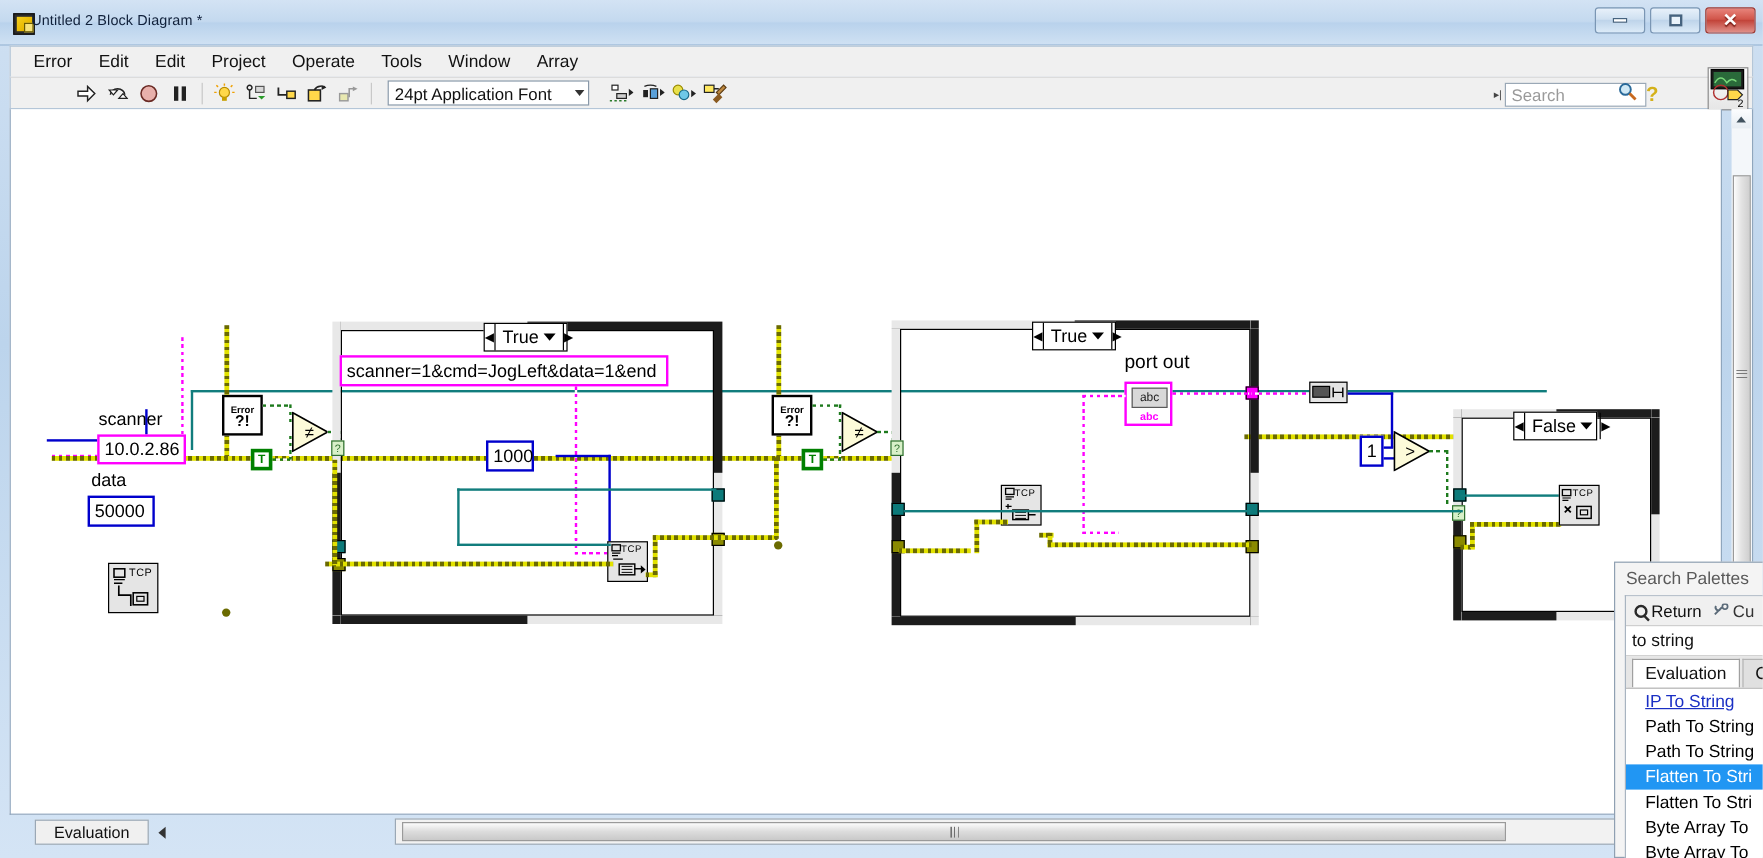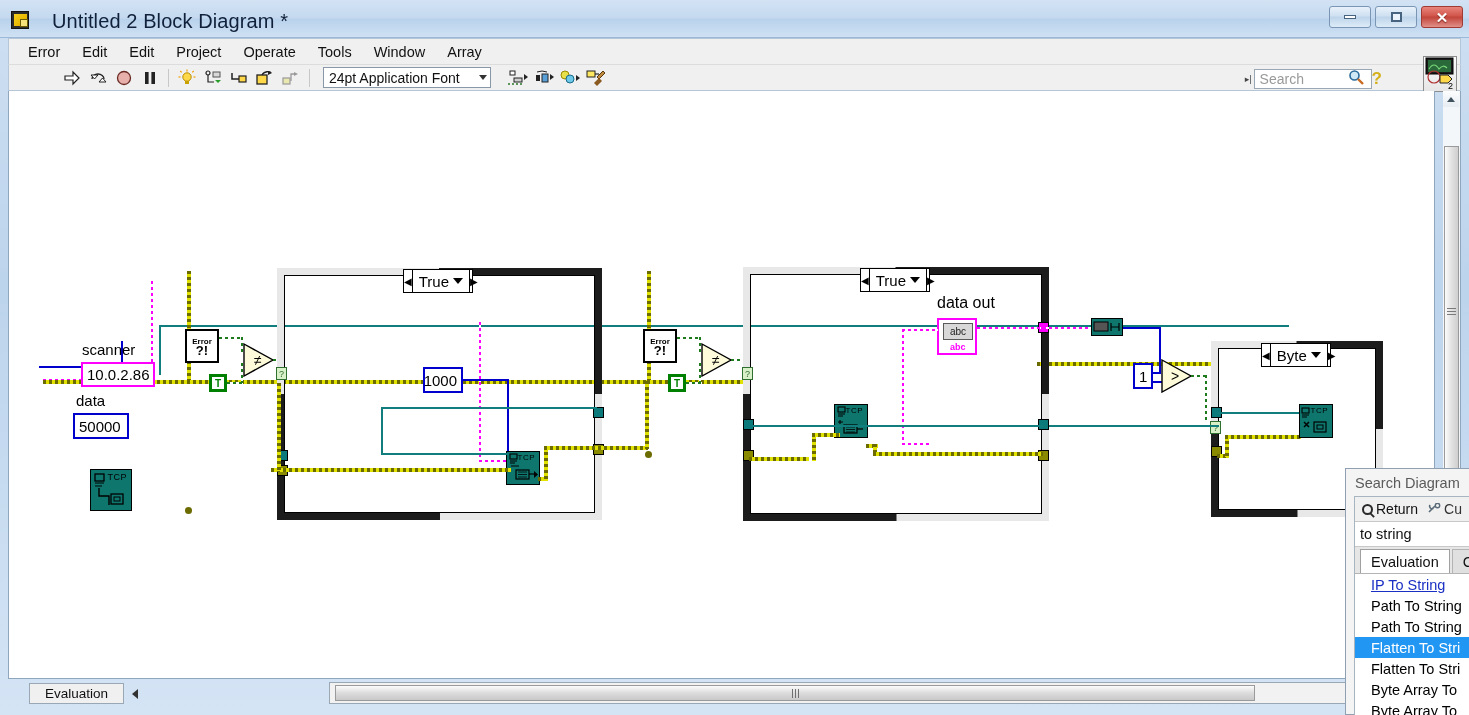--- a/index.html
+++ b/index.html
@@ -31,22 +31,22 @@
   .title-icon .tiglyph {
     width: 13px; height: 12px;
     background: linear-gradient(135deg, #f5d020 0%, #e8b800 60%, #c89b00 100%);
     position: relative;
   }
   .title-icon .tiglyph:after {
     content: ""; position: absolute; right: -1px; bottom: -1px;
     width: 6px; height: 6px; background: #f6e27a; border: 1px solid #6a5a00;
   }
   .title-text {
-    position: absolute; left: 52px; top: 10px;
-    font-size: 20px; color: #10203a; letter-spacing: .1px;
+    position: absolute; left: 26px; top: 10px;
+    font-size: 12px; color: #10203a; letter-spacing: .1px;
     white-space: nowrap;
   }
   .wbtns { position: absolute; right: 6px; top: 6px; display: flex; gap: 4px; }
   .wbtn {
     width: 42px; height: 22px; border-radius: 3px;
     border: 1px solid #7a96b4;
     background: linear-gradient(to bottom, #e8f1fa 0%, #cfe0f1 45%, #bed4ea 50%, #dcebf8 100%);
     display: flex; align-items: center; justify-content: center;
   }
   .wbtn.close {
@@ -186,21 +186,21 @@
     display: flex; align-items: center; z-index: 5;
   }
   .case-sel .arw { width: 13px; height: 22px; display:flex;align-items:center;justify-content:center;
     border-right: 1px solid #000; font-size: 10px; }
   .case-sel .arwr { border-right:none; border-left: 1px solid #000; }
   .case-sel .ctext { flex:1; text-align:center; font-size:15px; color:#000; padding: 0 4px 0 6px; }
   .case-sel .cdd { width:0;height:0;border-left:5px solid transparent;border-right:5px solid transparent;
     border-top:6px solid #000; margin-right: 6px; }
 
   .vi-node {
-    position: absolute; background: #0f766e; border: 1px solid #000;
+    position: absolute; background: #e5e5e5; border: 1px solid #000;
   }
   .vi-node .tcp-txt {
     position: absolute; right: 4px; top: 2px; font-size: 9px;
     font-family: "Liberation Sans", sans-serif; color: #000; letter-spacing: .5px;
   }
   .err-ring {
     position: absolute; width: 34px; height: 34px; background: #fff; border: 2px solid #000;
     display: flex; flex-direction: column; align-items: center; justify-content: center;
     font-size: 8px; line-height: 9px; font-weight: bold; color: #000;
   }
@@ -527,26 +527,29 @@
       <div class="ctext">True</div>
       <div class="cdd"></div>
       <div class="arw arwr">▶</div>
     </div>
     <div class="tun-q" style="left:267px;top:276px;">?</div>
     <div class="tunnel tun-err" style="left:268px;top:374px;"></div>
     <div class="tunnel tun-tcp" style="left:268px;top:359px;"></div>
     <div class="tunnel tun-err" style="left:584px;top:353px;"></div>
     <div class="tunnel tun-tcp" style="left:584px;top:316px;"></div>
 
+    <div class="ctrl-str" style="left:274px;top:205px;width:274px;height:26px;">
+      <span>scanner=1&amp;cmd=JogLeft&amp;data=1&amp;end</span>
+    </div>
 
     <div class="w w-str-v" style="left:470px;top:231px;width:2px;height:128px;"></div>
     <div class="w w-str" style="left:470px;top:369px;width:34px;height:2px;"></div>
     <div class="w w-str-v" style="left:470px;top:357px;width:2px;height:14px;"></div>
 
-    <div class="ctrl-num" style="left:414px;top:276px;width:40px;height:26px;justify-content:flex-end;">
+    <div class="ctrl-num" style="left:396px;top:276px;width:40px;height:26px;">
       <span>1000</span>
     </div>
     <div class="w w-num" style="left:454px;top:288px;width:46px;height:2px;"></div>
     <div class="w w-num" style="left:498px;top:288px;width:2px;height:74px;"></div>
 
     <div class="vi-node" style="left:497px;top:360px;width:34px;height:34px;">
       <div class="tcp-txt" style="font-size:8px;top:1px;">TCP</div>
       <svg width="32" height="32" viewBox="0 0 32 32" style="position:absolute;left:0;top:0;">
         <rect x="3" y="2" width="7" height="5" fill="none" stroke="#000" stroke-width="1.1"></rect>
         <path d="M3 9 h7 M3 11 h5" stroke="#000" stroke-width="1"></path>
@@ -602,21 +605,21 @@
       <div class="cdd"></div>
       <div class="arw arwr">▶</div>
     </div>
     <div class="tun-q" style="left:733px;top:276px;">?</div>
     <div class="tunnel tun-tcp" style="left:734px;top:328px;"></div>
     <div class="tunnel tun-err" style="left:734px;top:359px;"></div>
     <div class="tunnel tun-tcp" style="left:1029px;top:328px;"></div>
     <div class="tunnel tun-err" style="left:1029px;top:359px;"></div>
     <div class="tunnel tun-str" style="left:1029px;top:231px;"></div>
 
-    <div class="lbl" style="left:928px;top:203px;font-size:16px;">data out</div>
+    <div class="lbl" style="left:928px;top:203px;font-size:16px;">port out</div>
     <div style="position:absolute;left:928px;top:227px;width:40px;height:37px;border:2px solid #ff00ff;background:#fff;">
       <div style="position:absolute;left:4px;top:3px;width:30px;height:17px;background:#d8d8d8;border:1px solid #5a5a5a;display:flex;align-items:center;justify-content:center;font-size:10px;color:#222;">abc</div>
       <div style="position:absolute;left:11px;top:22px;font-size:9px;color:#ff00ff;font-weight:bold;">abc</div>
     </div>
 
     <div class="w w-str" style="left:893px;top:238px;width:36px;height:2px;"></div>
     <div class="w w-str-v" style="left:893px;top:238px;width:2px;height:116px;"></div>
     <div class="w w-str" style="left:893px;top:352px;width:30px;height:2px;"></div>
     <div class="w w-str" style="left:968px;top:236px;width:64px;height:2px;"></div>
     <div class="w w-str" style="left:1034px;top:236px;width:50px;height:2px;"></div>
@@ -664,21 +667,21 @@
       </svg>
     </div>
     <div class="w w-bool" style="left:1182px;top:284px;width:16px;height:2px;"></div>
     <div class="w w-bool-v" style="left:1196px;top:284px;width:2px;height:46px;"></div>
 
     <div class="case-struct" style="left:1202px;top:250px;width:172px;height:176px;">
       <div class="case-inner"></div>
     </div>
     <div class="case-sel" style="left:1252px;top:252px;width:70px;">
       <div class="arw">◀</div>
-      <div class="ctext">Byte</div>
+      <div class="ctext">False</div>
       <div class="cdd"></div>
       <div class="arw arwr">▶</div>
     </div>
     <div class="tunnel tun-tcp" style="left:1202px;top:316px;"></div>
     <div class="tun-q" style="left:1201px;top:330px;">?</div>
     <div class="tunnel tun-err" style="left:1202px;top:355px;"></div>
 
     <div class="w w-tcp" style="left:1040px;top:334px;width:170px;height:2px;"></div>
     <div class="w w-tcp" style="left:1208px;top:321px;width:90px;height:2px;"></div>
 
@@ -716,21 +719,21 @@
         <div class="tri-left"></div>
       </div>
     <div class="hscroll">
       <div class="hs-thumb">
           <div class="grip-v"></div>
         </div>
     </div>
   </div>
 
   <div class="palette">
-    <div class="pal-title">Search Diagram</div>
+    <div class="pal-title">Search Palettes</div>
     <div class="pal-body">
       <div class="pal-toolbar">
         <div class="pal-btn">
           <span class="mag"></span>
           <span>Return</span>
         </div>
         <div class="pal-btn dim">
           <span class="wrench">
             <svg width="13" height="12" viewBox="0 0 13 12">
                 <path d="M1 9 L7 3 M2 2 a2.4 2.4 0 0 0 3.3 3.3" stroke="#5a6a78" stroke-width="1.6" fill="none"></path>

